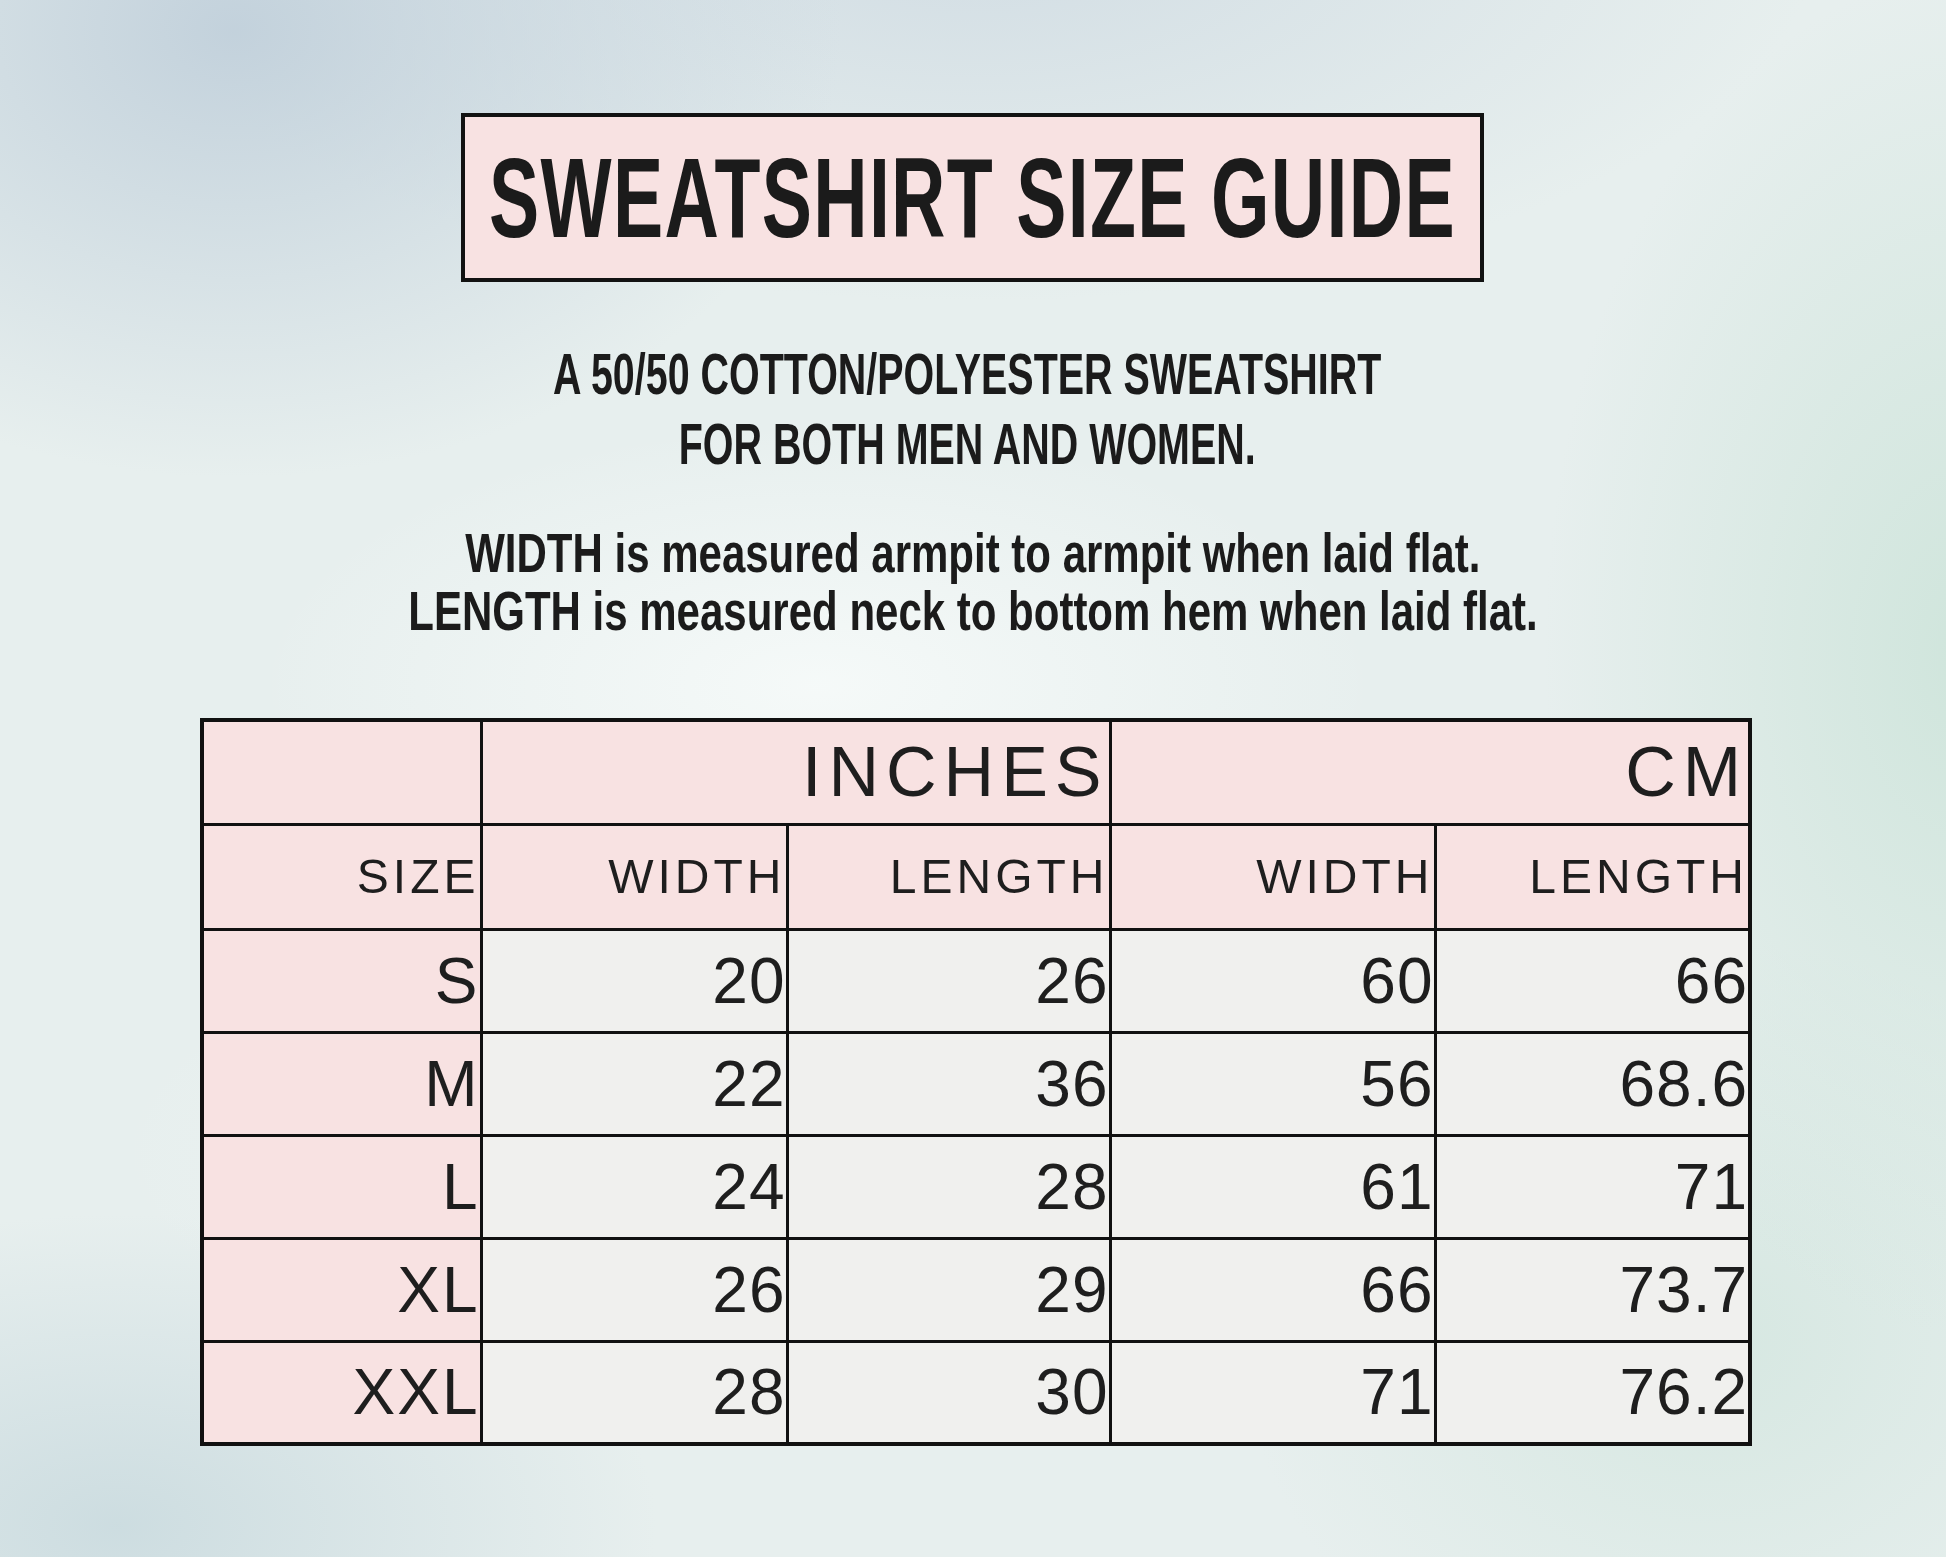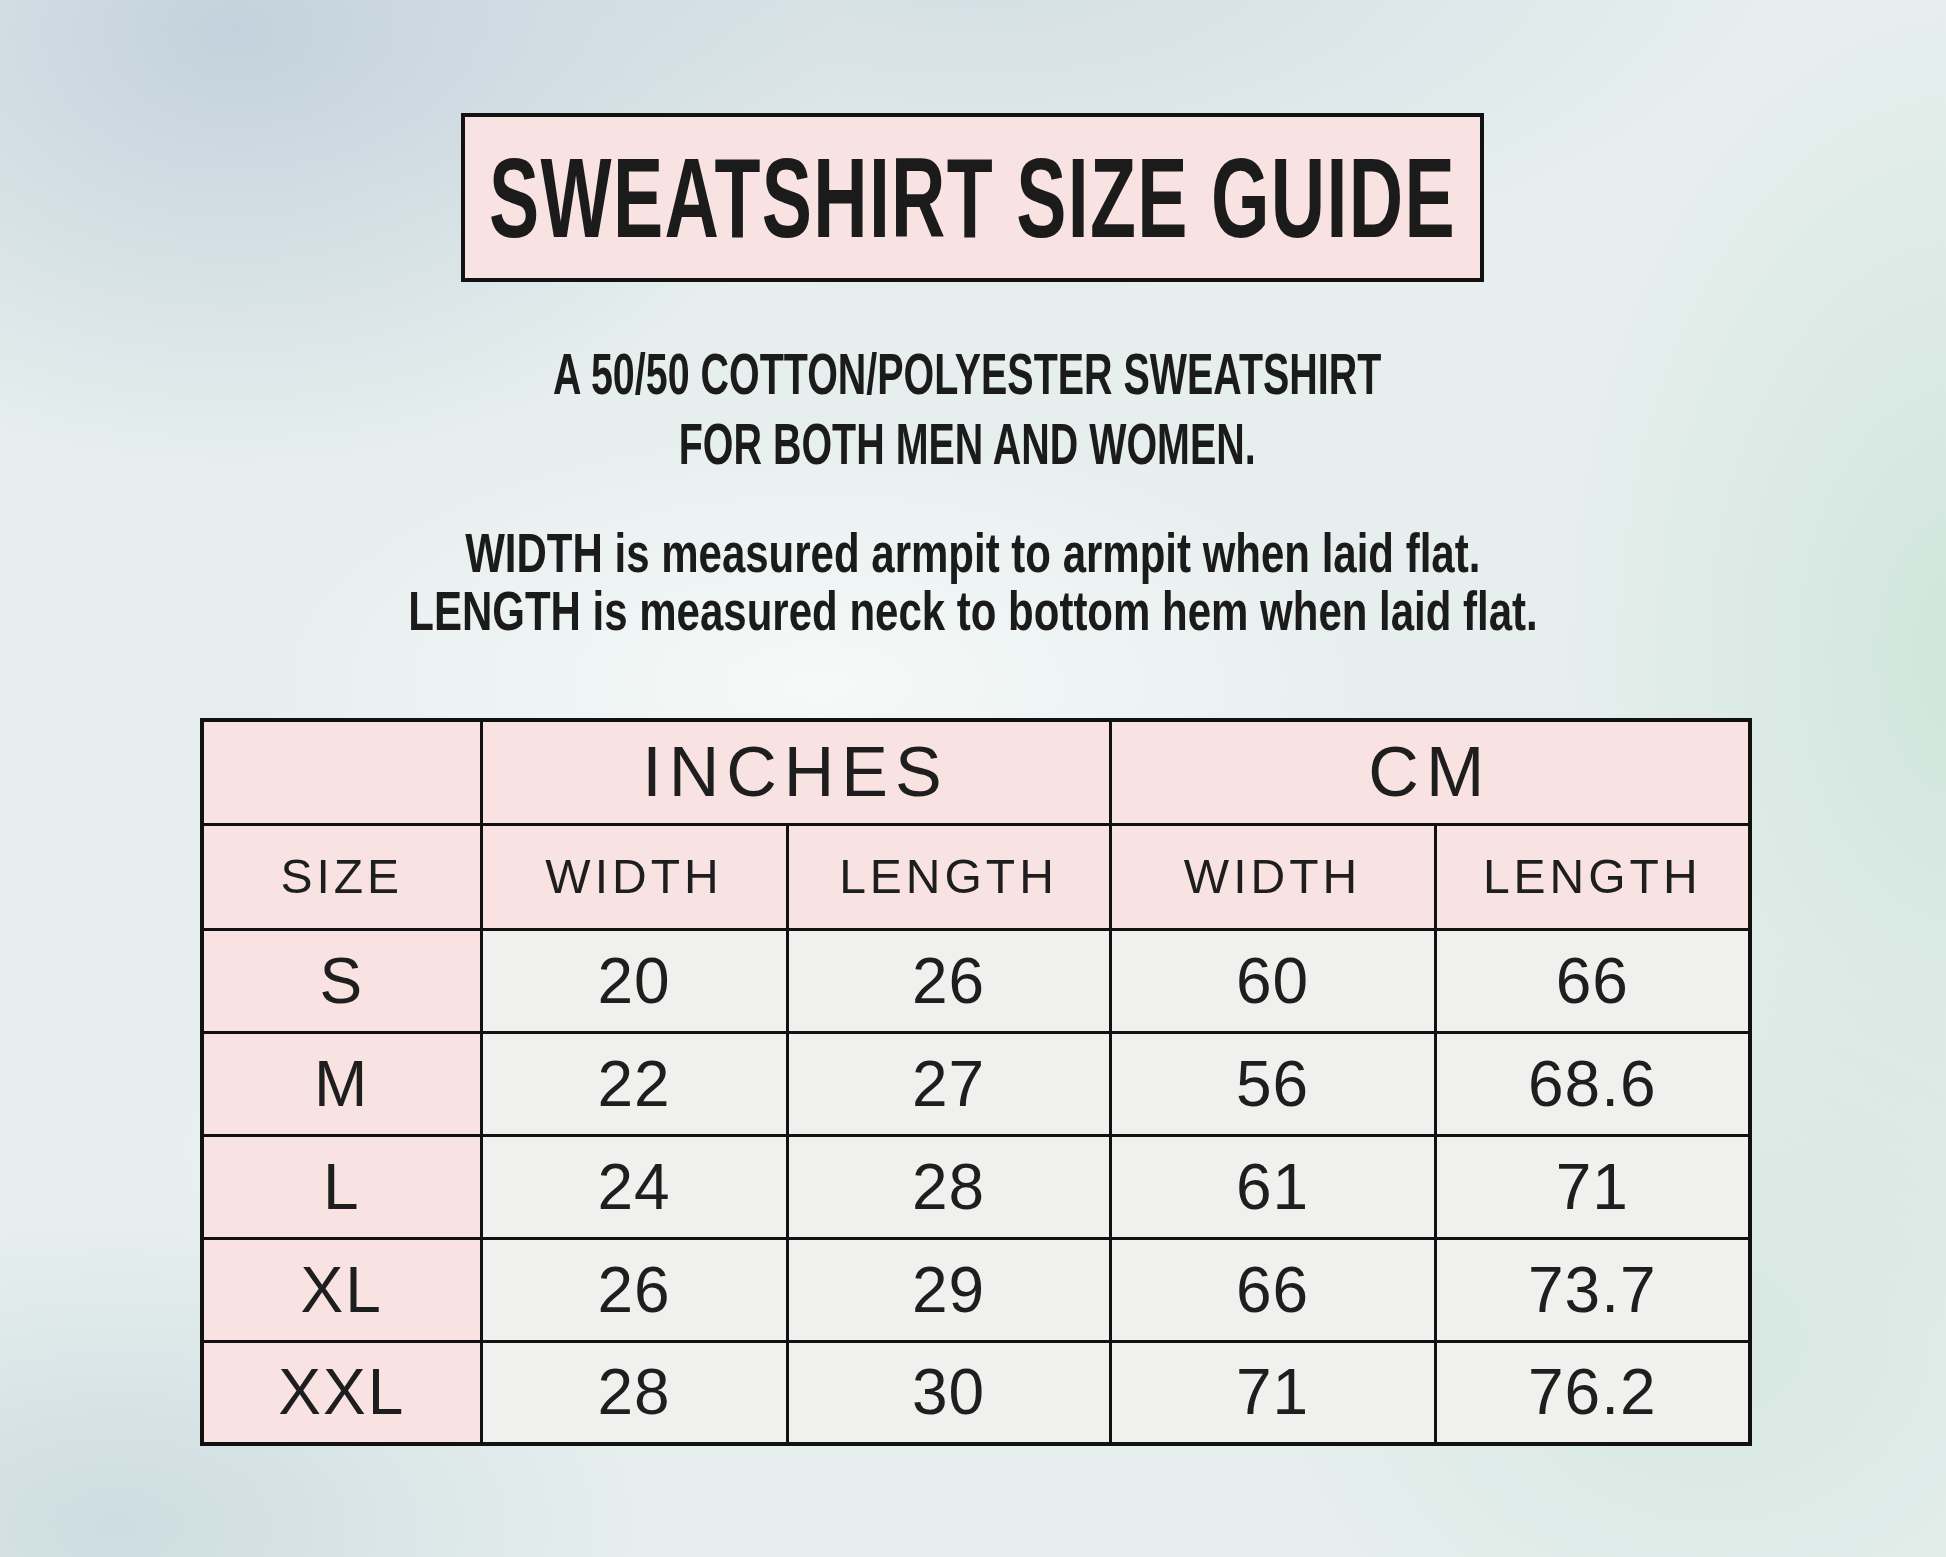--- a/index.html
+++ b/index.html
@@ -42,21 +42,21 @@
   .notes .cond{display:inline-block;white-space:nowrap;transform:scaleX(0.75);transform-origin:50% 50%;}
   table.size-table{
     position:absolute;left:200px;top:718px;
     width:1548px;height:727px;
     border-collapse:collapse;table-layout:fixed;
     border:4px solid #111111;
     color:#1e1e1e;
   }
   table.size-table td{
     border:3px solid #111111;
-    text-align:center;vertical-align:middle;
+    text-align:right;vertical-align:middle;
     padding:0;overflow:hidden;
   }
   td.pink{background:#f8e2e2;}
   td.gray{background:#f0f0ee;}
   tr.unit-row{height:104px;}
   tr.colhead-row{height:105px;}
   tr.data-row{height:103px;}
   .unit-label{font-size:70px;letter-spacing:7px;font-weight:400;}
   .colhead-label{font-size:48px;letter-spacing:4px;font-weight:400;}
   .size-label{font-size:64px;letter-spacing:2px;font-weight:400;}
@@ -110,21 +110,21 @@
       <tr class="data-row">
         <td class="pink"><span class="size-label">S</span></td>
         <td class="gray"><span class="value-label">20</span></td>
         <td class="gray"><span class="value-label">26</span></td>
         <td class="gray"><span class="value-label">60</span></td>
         <td class="gray"><span class="value-label">66</span></td>
       </tr>
       <tr class="data-row">
         <td class="pink"><span class="size-label">M</span></td>
         <td class="gray"><span class="value-label">22</span></td>
-        <td class="gray"><span class="value-label">27</span></td>
+        <td class="gray"><span class="value-label">36</span></td>
         <td class="gray"><span class="value-label">56</span></td>
         <td class="gray"><span class="value-label">68.6</span></td>
       </tr>
       <tr class="data-row">
         <td class="pink"><span class="size-label">L</span></td>
         <td class="gray"><span class="value-label">24</span></td>
         <td class="gray"><span class="value-label">28</span></td>
         <td class="gray"><span class="value-label">61</span></td>
         <td class="gray"><span class="value-label">71</span></td>
       </tr>

